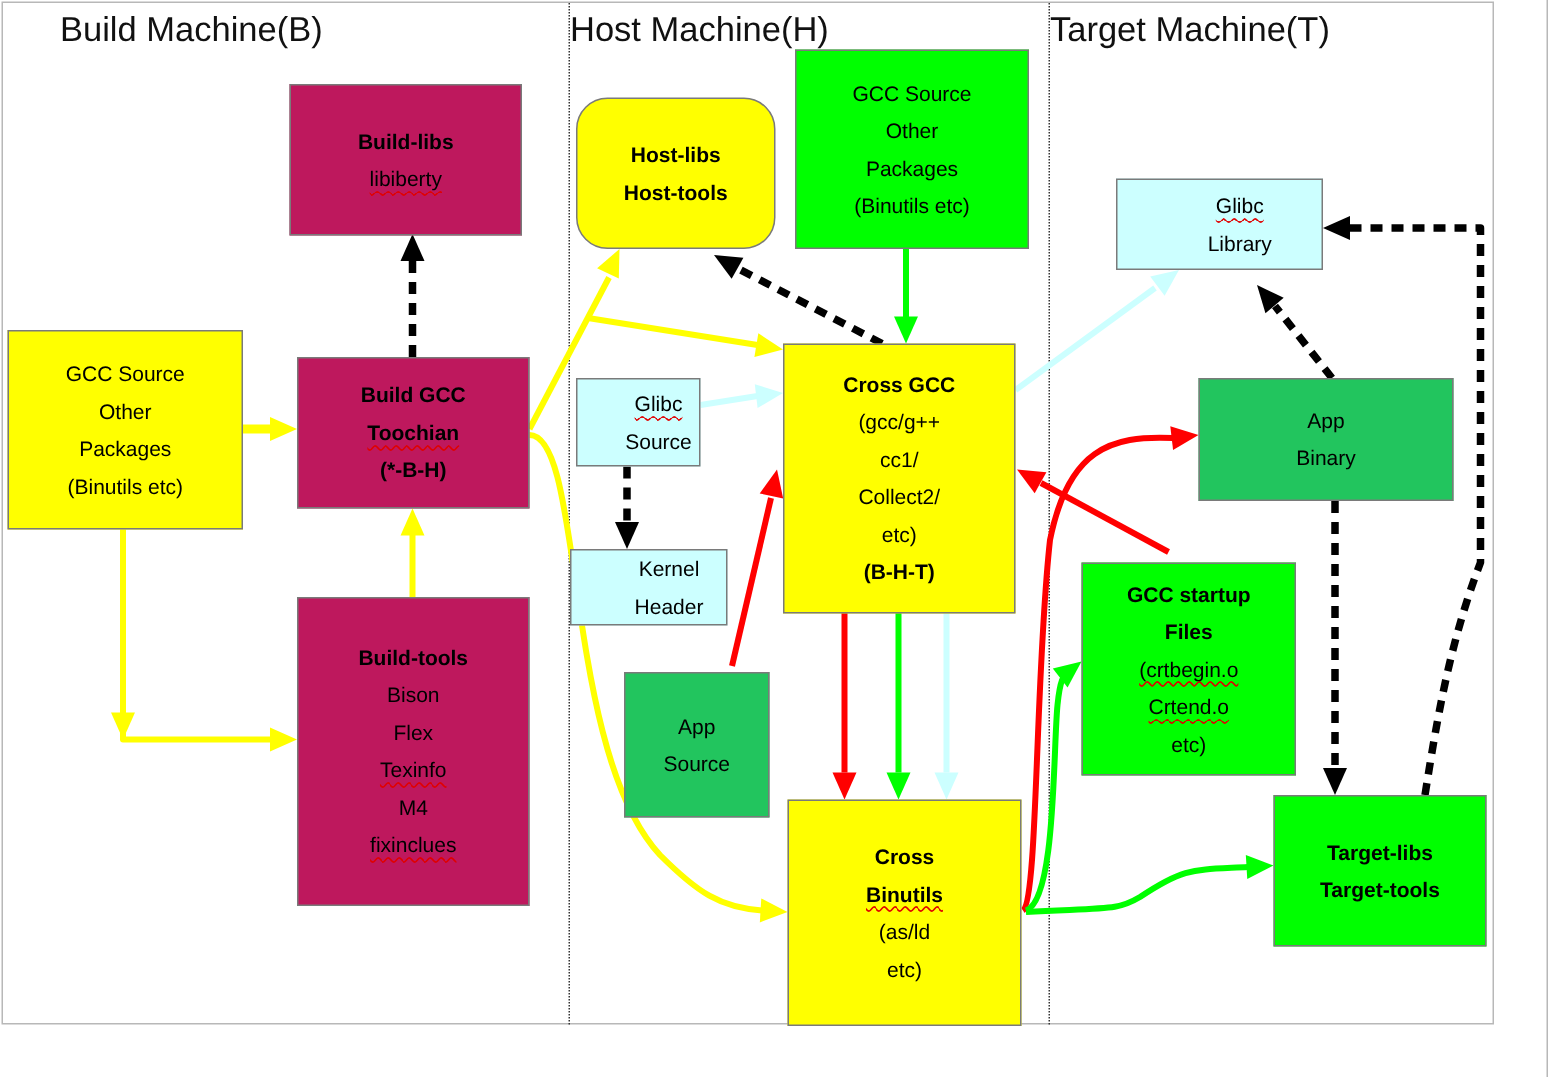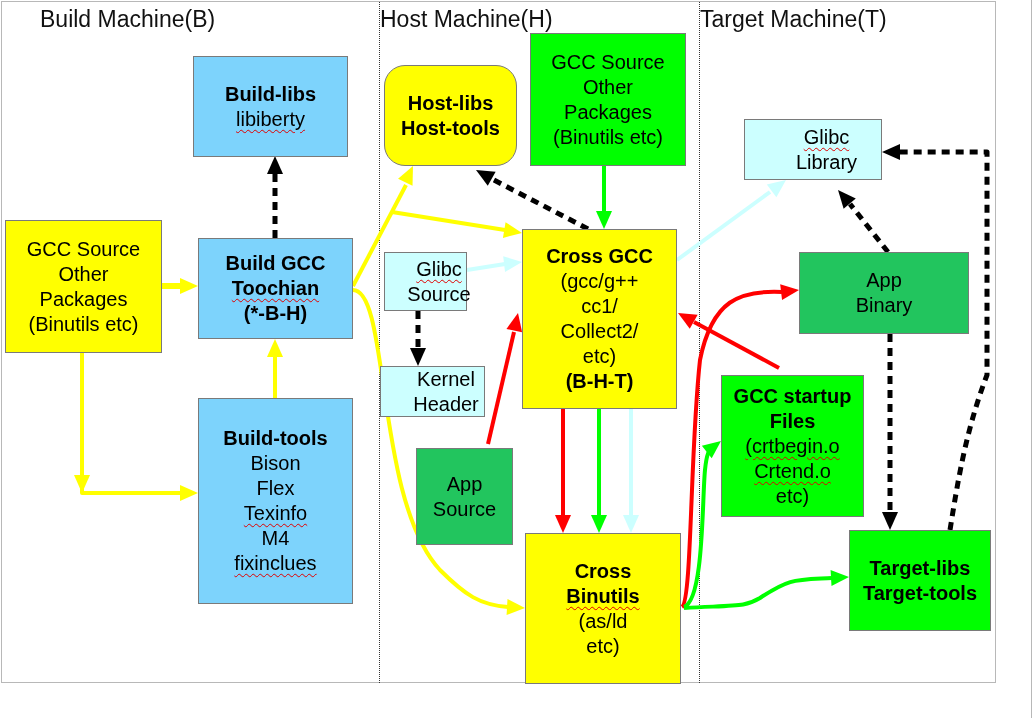--- a/index.html
+++ b/index.html
@@ -7,23 +7,23 @@
          font-family:"Liberation Sans", sans-serif; }
   #canvas { position:absolute; left:0; top:0; width:1033px; height:718px; }
   .frame { position:absolute; left:1px; top:1px; width:995px; height:682px;
            border:1px solid #b8b8b8; box-sizing:border-box; }
   .rightline { position:absolute; left:1031px; top:0; width:1px; height:718px; background:#b8b8b8; }
   .divider { position:absolute; top:2px; height:681px; width:0;
              border-left:1px dotted #333; }
   .col-title { position:absolute; top:6px; font-size:23px; color:#111; text-align:left; }
   .box { position:absolute; box-sizing:border-box; border:1.5px solid #7a7a7a;
          display:flex; flex-direction:column; align-items:center; justify-content:center;
-         text-align:center; font-size:20px; line-height:25px; color:#000; }
+         text-align:center; font-size:14px; line-height:25px; color:#000; }
   .box .b { font-weight:bold; }
-  .blue { background:#7dd3fc; }
+  .blue { background:#be185d; }
   .yellow { background:#ffff00; }
   .green { background:#00ff00; }
   .cyan { background:#ccffff;padding-left:27px; }
   .red { background:#22c55e; }
   .sq { text-decoration: underline wavy #e00000; text-decoration-thickness:1px; text-underline-offset:3px; }
   svg.arrows { position:absolute; left:0; top:0; width:1033px; height:718px; }
 </style>
 </head>
 <body>
 

